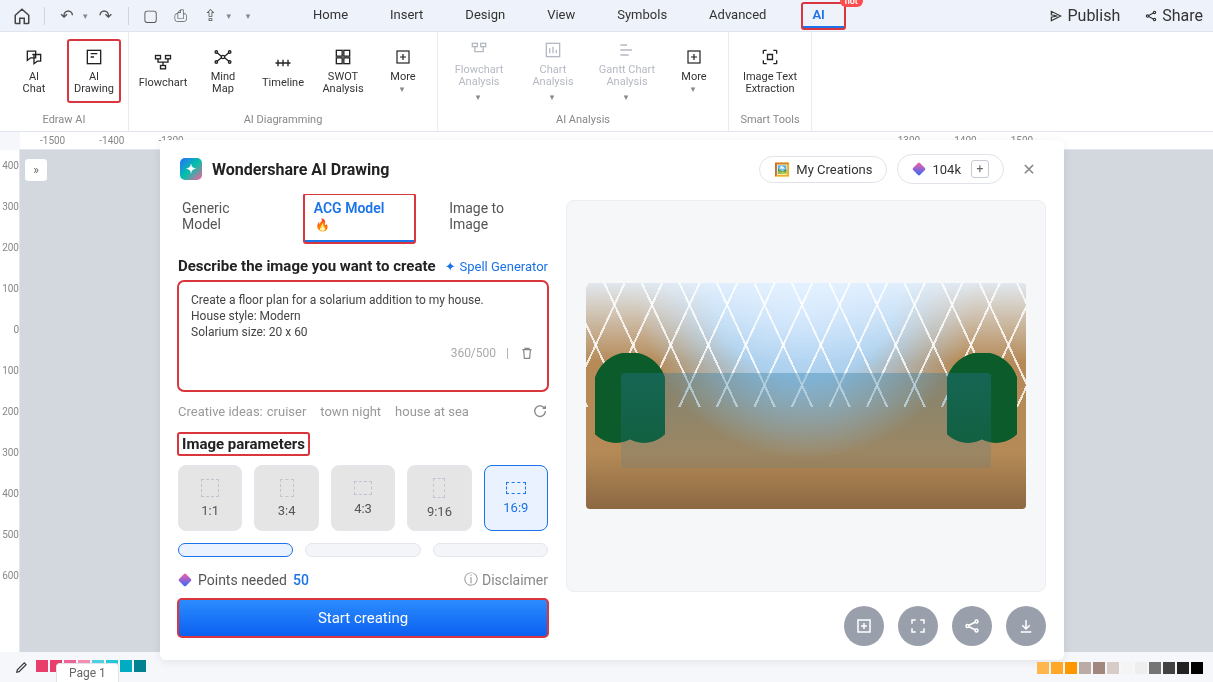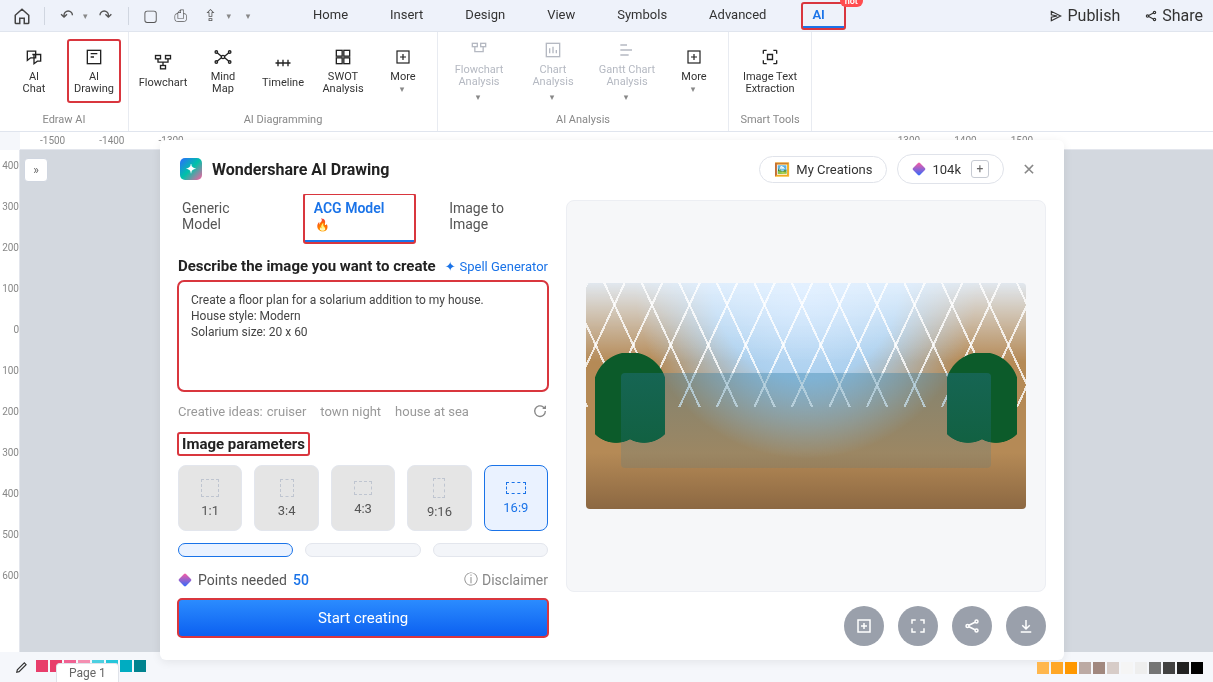--- a/index.html
+++ b/index.html
@@ -409,20 +409,29 @@
         <div class="spell-gen">
           <span>✦</span>
           <span>Spell Generator</span>
         </div>
       </div>
 
       <div class="prompt-box red-box">
         <div class="prompt-text">Create a floor plan for a solarium addition to my house.
 House style: Modern
 Solarium size: 20 x 60</div>
+        <div class="prompt-foot">
+          <span>360/500</span>
+          <span>|</span>
+          <span class="trash">
+            <svg viewBox="0 0 24 24" width="16" height="16" fill="none" stroke="#888" stroke-width="1.8">
+                <path d="M5 7h14M9 7V5h6v2M7 7l1 13h8l1-13"></path>
+              </svg>
+          </span>
+        </div>
       </div>
 
       <div class="ideas-row">
         <span>Creative ideas:</span>
         <span class="idea" style="margin-left:-10px">cruiser</span>
         <span class="idea">town night</span>
         <span class="idea">house at sea</span>
         <span class="refresh-ic">
           <svg width="16" height="16" viewBox="0 0 24 24" fill="none" stroke="#888" stroke-width="2">
               <path d="M20 12a8 8 0 1 1-3-6l3 2M20 4v4h-4"></path>

